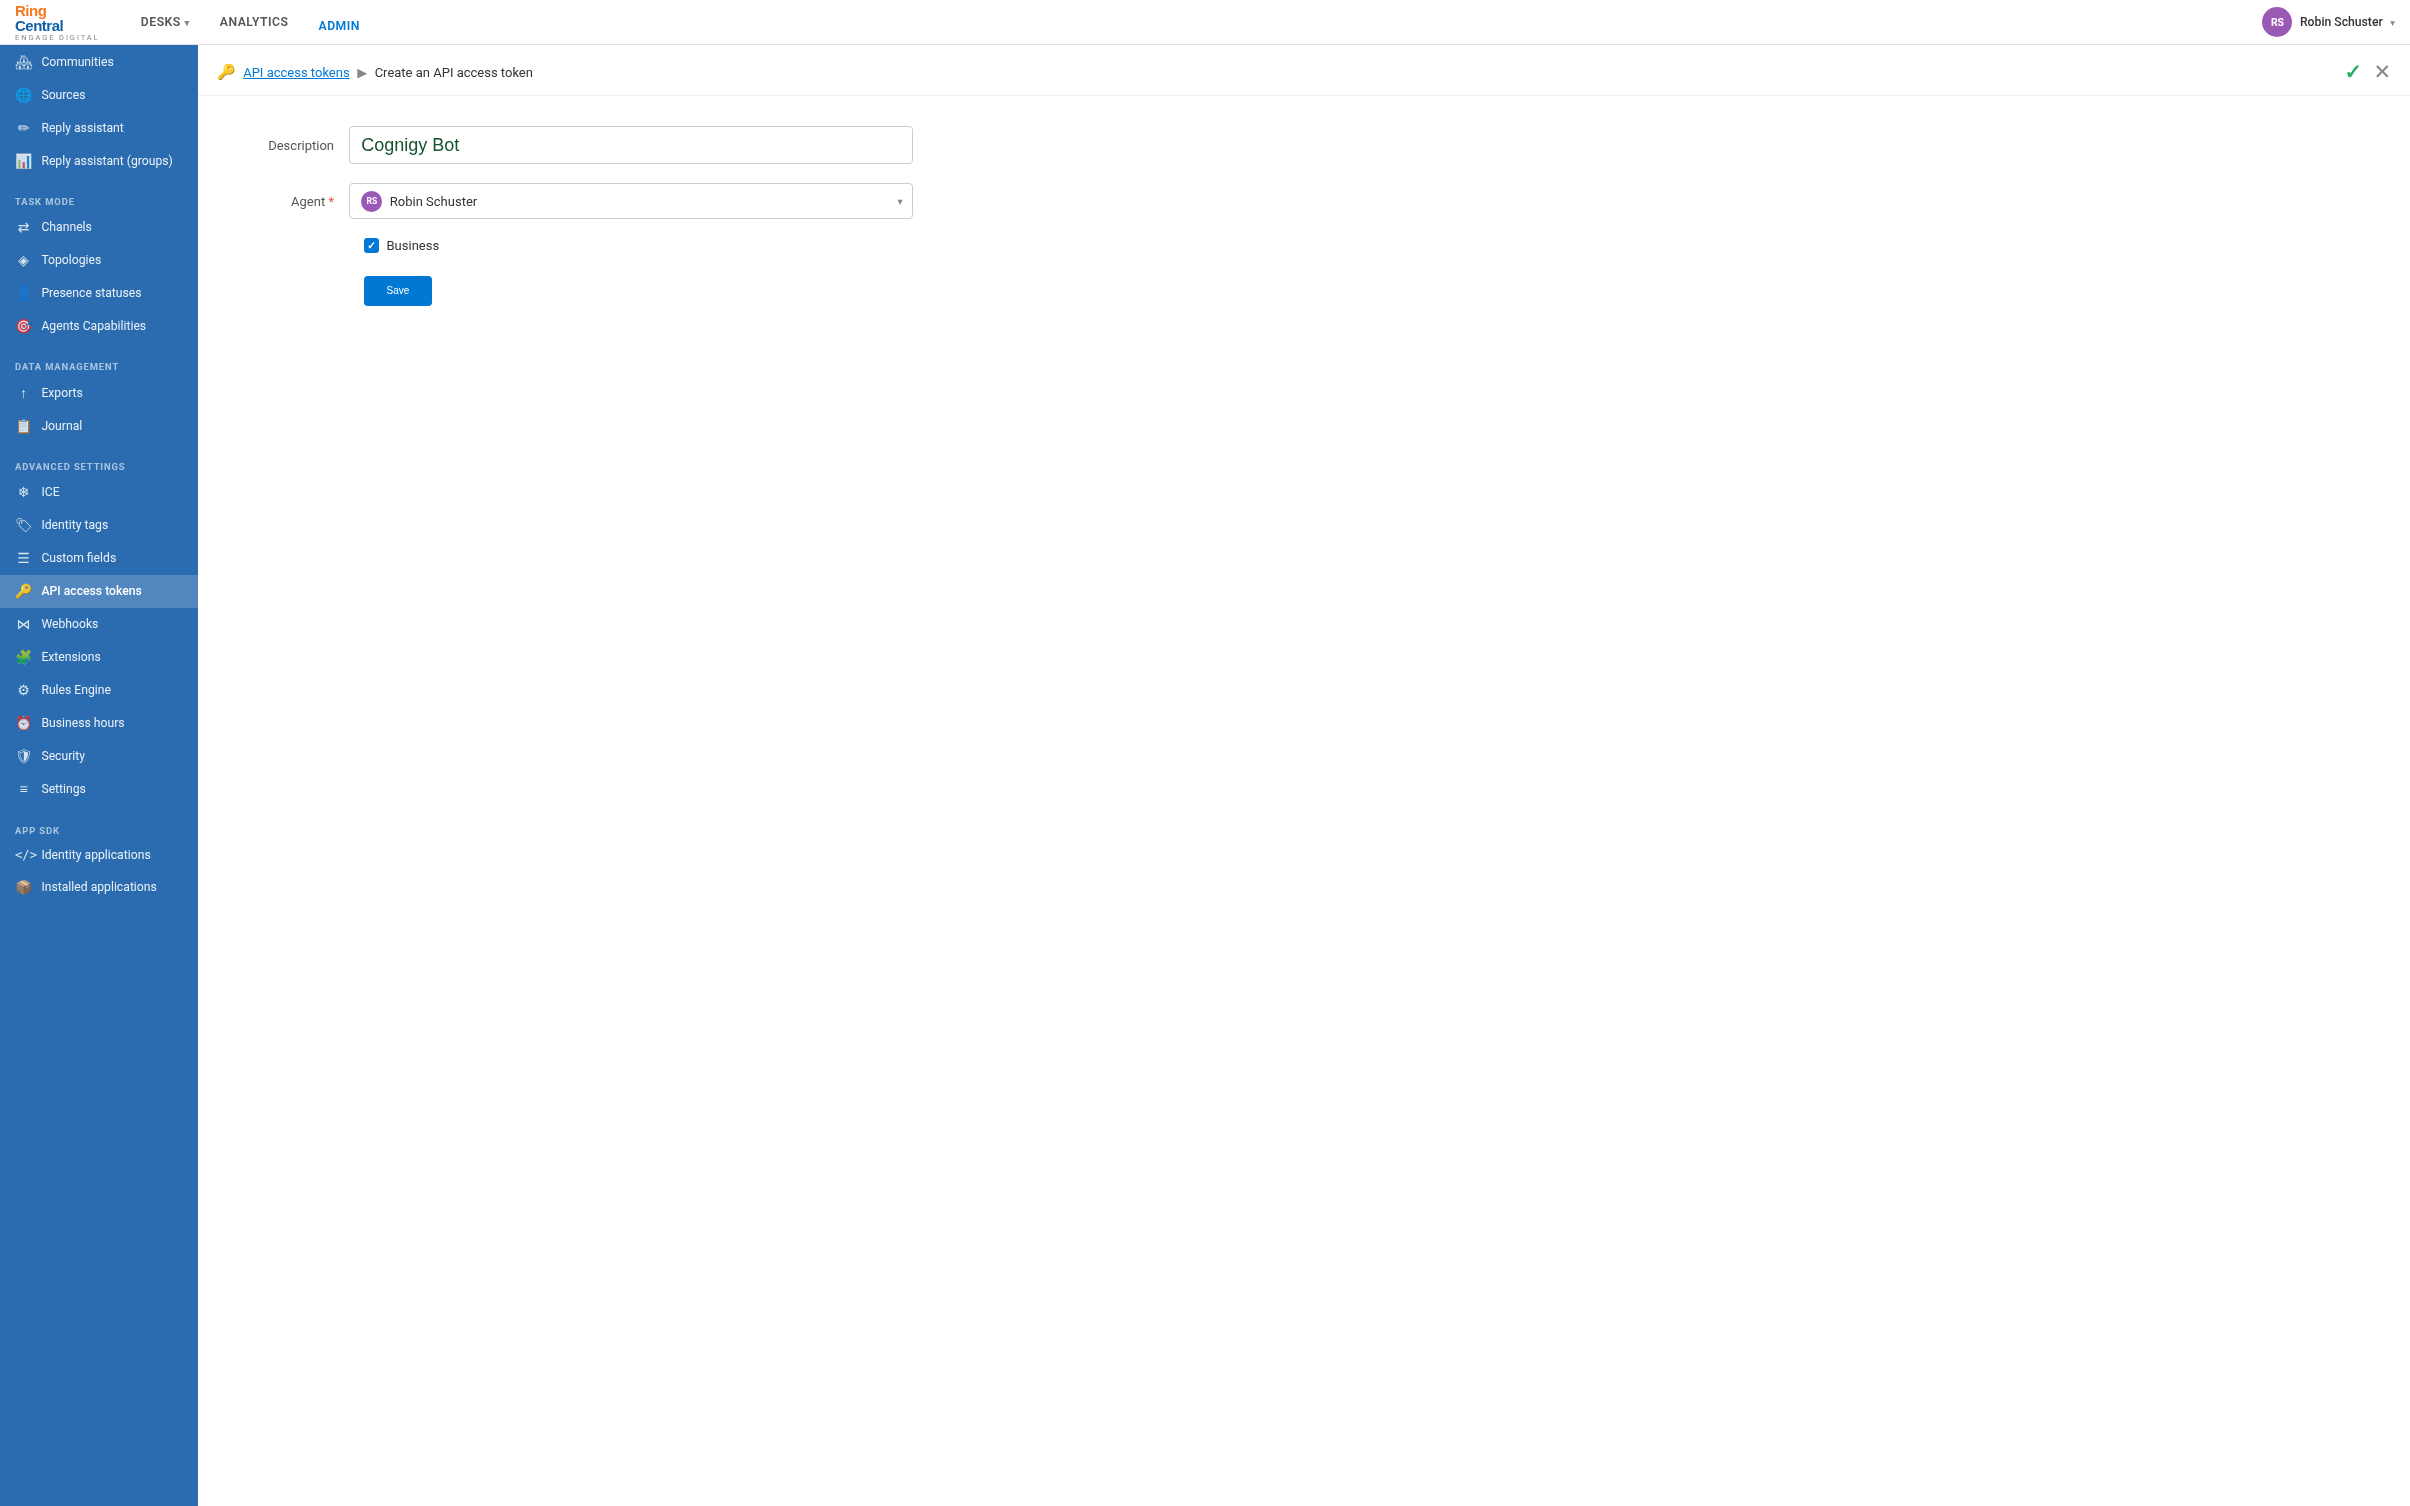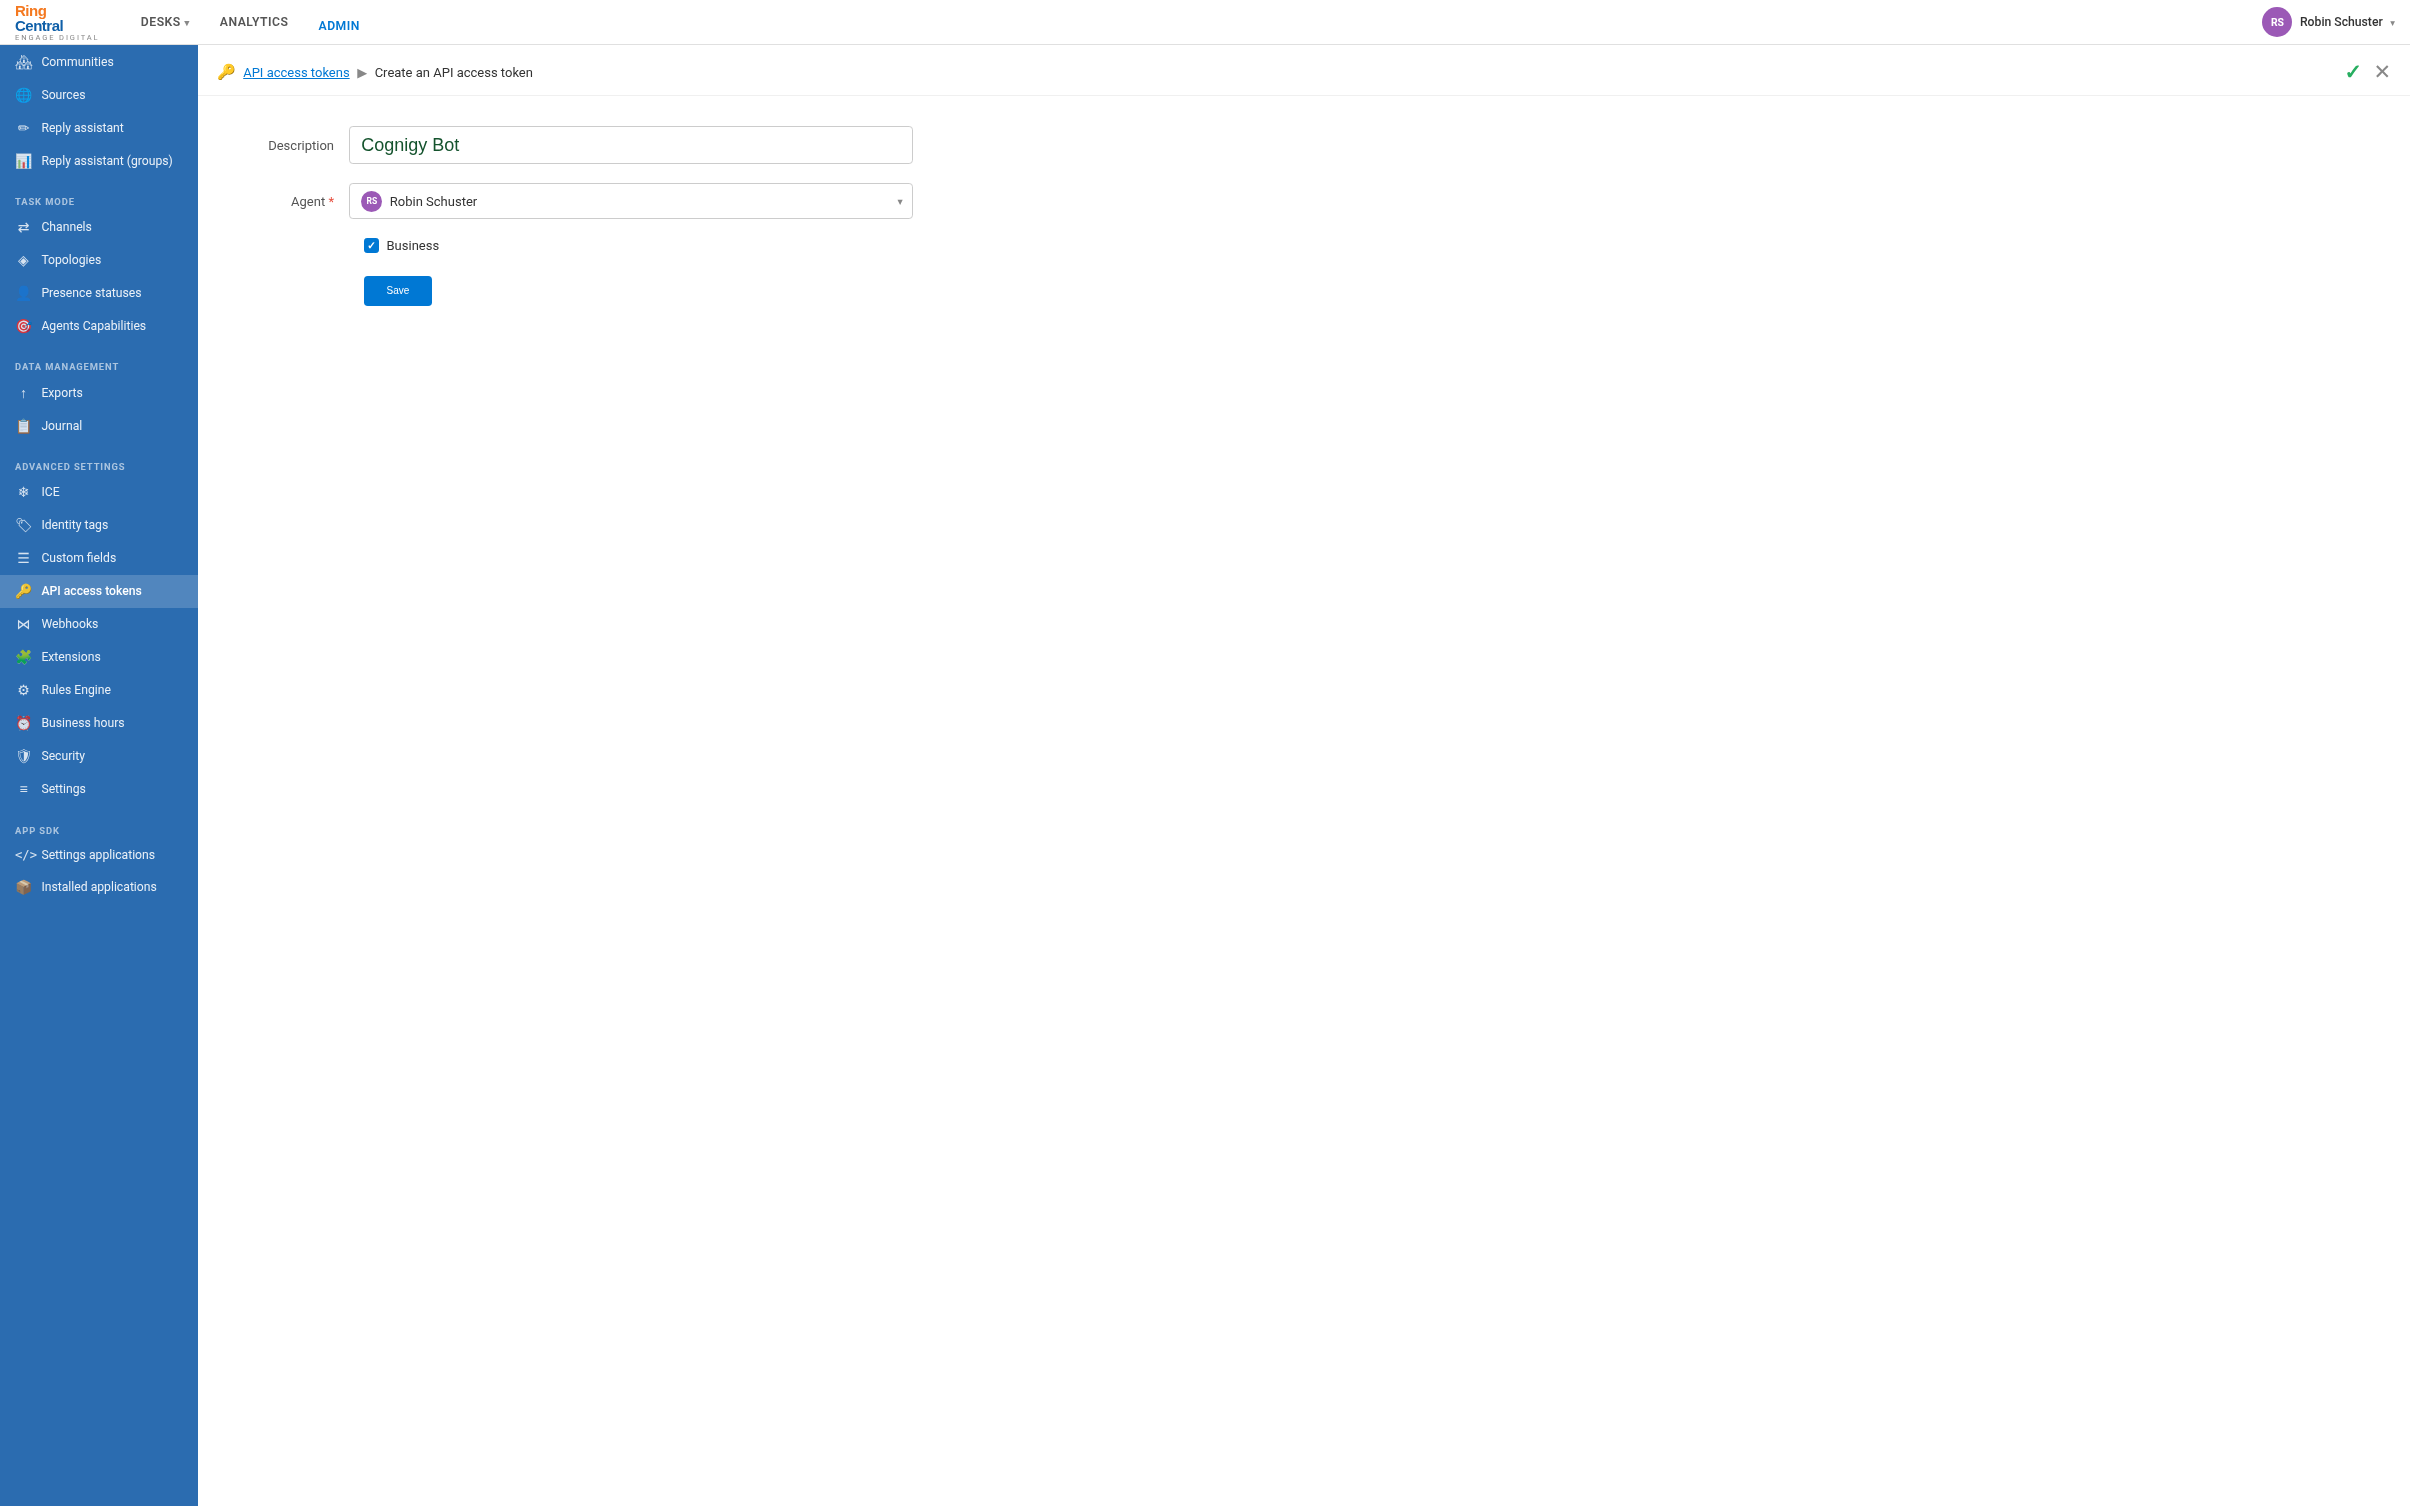--- a/index.html
+++ b/index.html
@@ -215,21 +215,21 @@
     </div>
     <div class="sidebar-item">
       <span class="sidebar-icon">≡</span>
       <span>Settings</span>
     </div>
 
     <div class="sidebar-section-label">APP SDK</div>
 
     <div class="sidebar-item">
       <span class="sidebar-icon" style="font-size:12.2px;font-family:monospace;">&lt;/&gt;</span>
-      <span>Settings applications</span>
+      <span>Identity applications</span>
     </div>
     <div class="sidebar-item">
       <span class="sidebar-icon">📦</span>
       <span>Installed applications</span>
     </div>
 
   </div>
 
   <div class="main-content">
 

